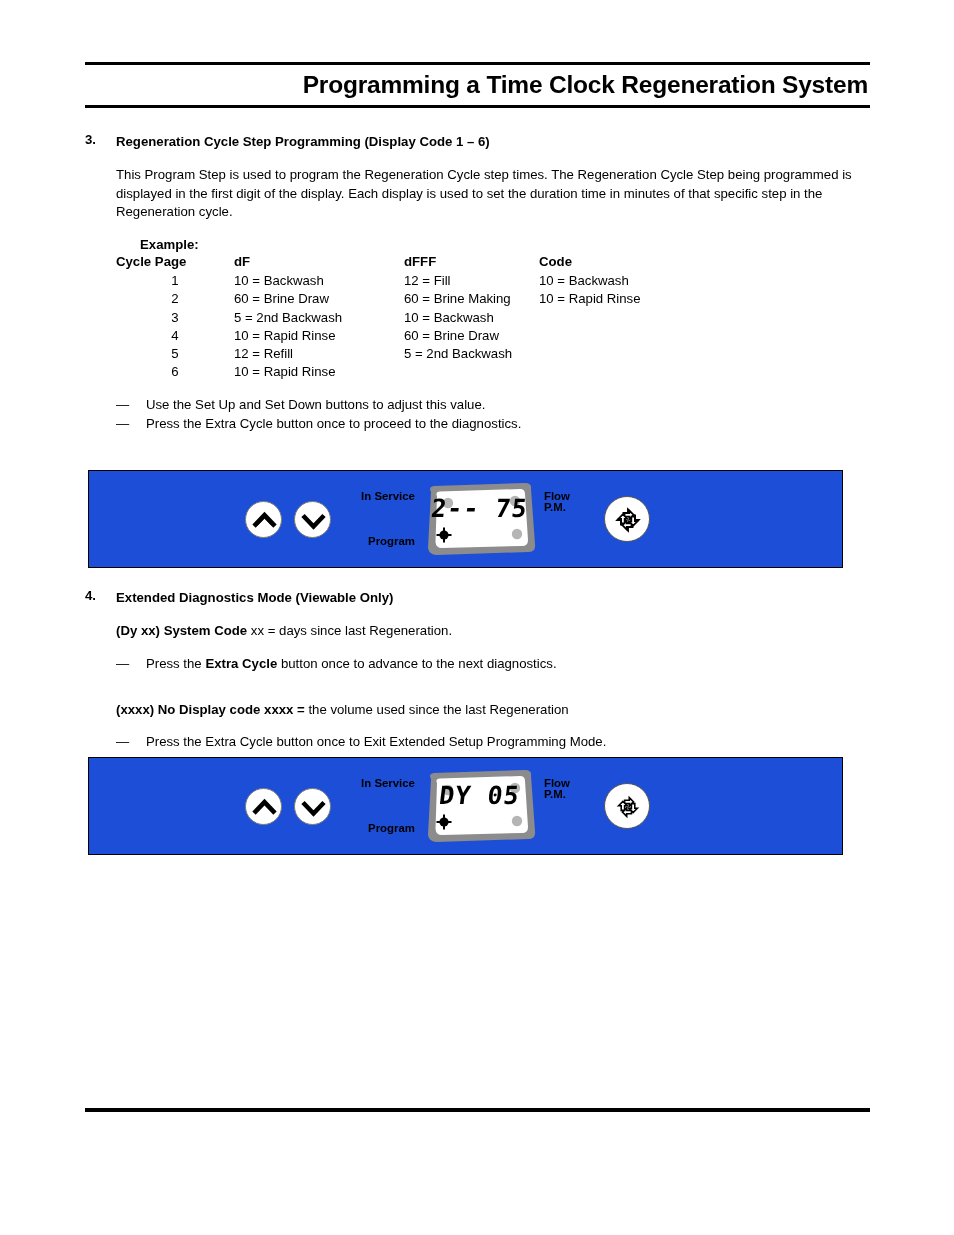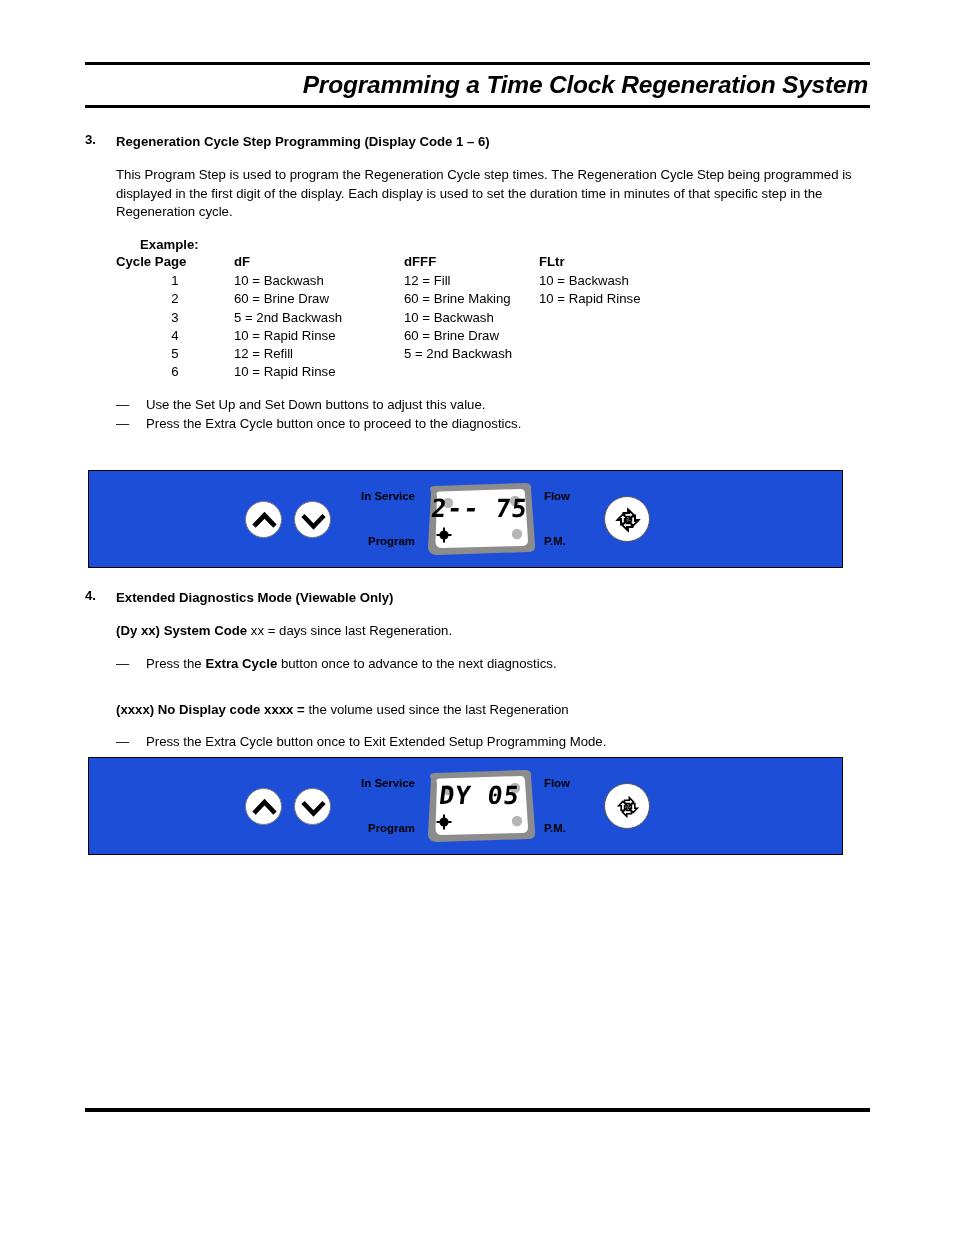--- a/index.html
+++ b/index.html
@@ -14,21 +14,20 @@
     overflow: hidden;
   }
 
   .page { position: relative; width: 954px; height: 1235px; }
 
   
   .header-wrap { position: absolute; left: 85px; top: 62px; width: 785px; }
   .rule-thick { height: 3px; background: #000; width: 100%; }
   .header-title {
     font-size: 24.5px;
-    font-style: italic;
     font-weight: bold;
     text-align: right;
     letter-spacing: -0.2px;
     padding: 6px 2px 6px 0;
     line-height: 1.16;
     white-space: nowrap;
   }
 
   
   .content { position: absolute; left: 85px; top: 132px; width: 790px; }
@@ -96,21 +95,21 @@
 
   .lcd-labels-left {
     display: flex; flex-direction: column;
     justify-content: space-between;
     align-items: flex-end;
     height: 56px;
     margin-right: 5px;
   }
   .lcd-labels-right {
     display: flex; flex-direction: column;
-    justify-content: space-between;
+    justify-content: flex-start;
     align-items: flex-start;
     height: 56px;
     margin-left: 5px;
   }
   .lcd-lab { font-size: 11.4px; font-weight: bold; line-height: 1; white-space: nowrap; }
 
   .lcd-shell { position: relative; width: 119px; height: 74px; }
   .lcd-shell svg { position: absolute; left: 0; top: 0; }
   .lcd-digits {
     position: absolute;
@@ -167,21 +166,21 @@
         <div class="para">This Program Step is used to program the Regeneration Cycle step times. The Regeneration Cycle Step being programmed is displayed in the first digit of the display. Each display is used to set the duration time in minutes of that specific step in the Regeneration cycle.</div>
 
         <div class="ex-label">Example:</div>
 
         <table class="cycle">
           <thead>
             <tr>
               <th class="c0">Cycle Page</th>
               <th class="c1">dF</th>
               <th class="c2">dFFF</th>
-              <th class="c3">FLtr</th>
+              <th class="c3">Code</th>
             </tr>
           </thead>
           <tbody>
             <tr>
               <td class="c0">1</td>
               <td class="c1">10 = Backwash</td>
               <td class="c2">12 = Fill</td>
               <td class="c3">10 = Backwash</td>
             </tr>
             <tr>

